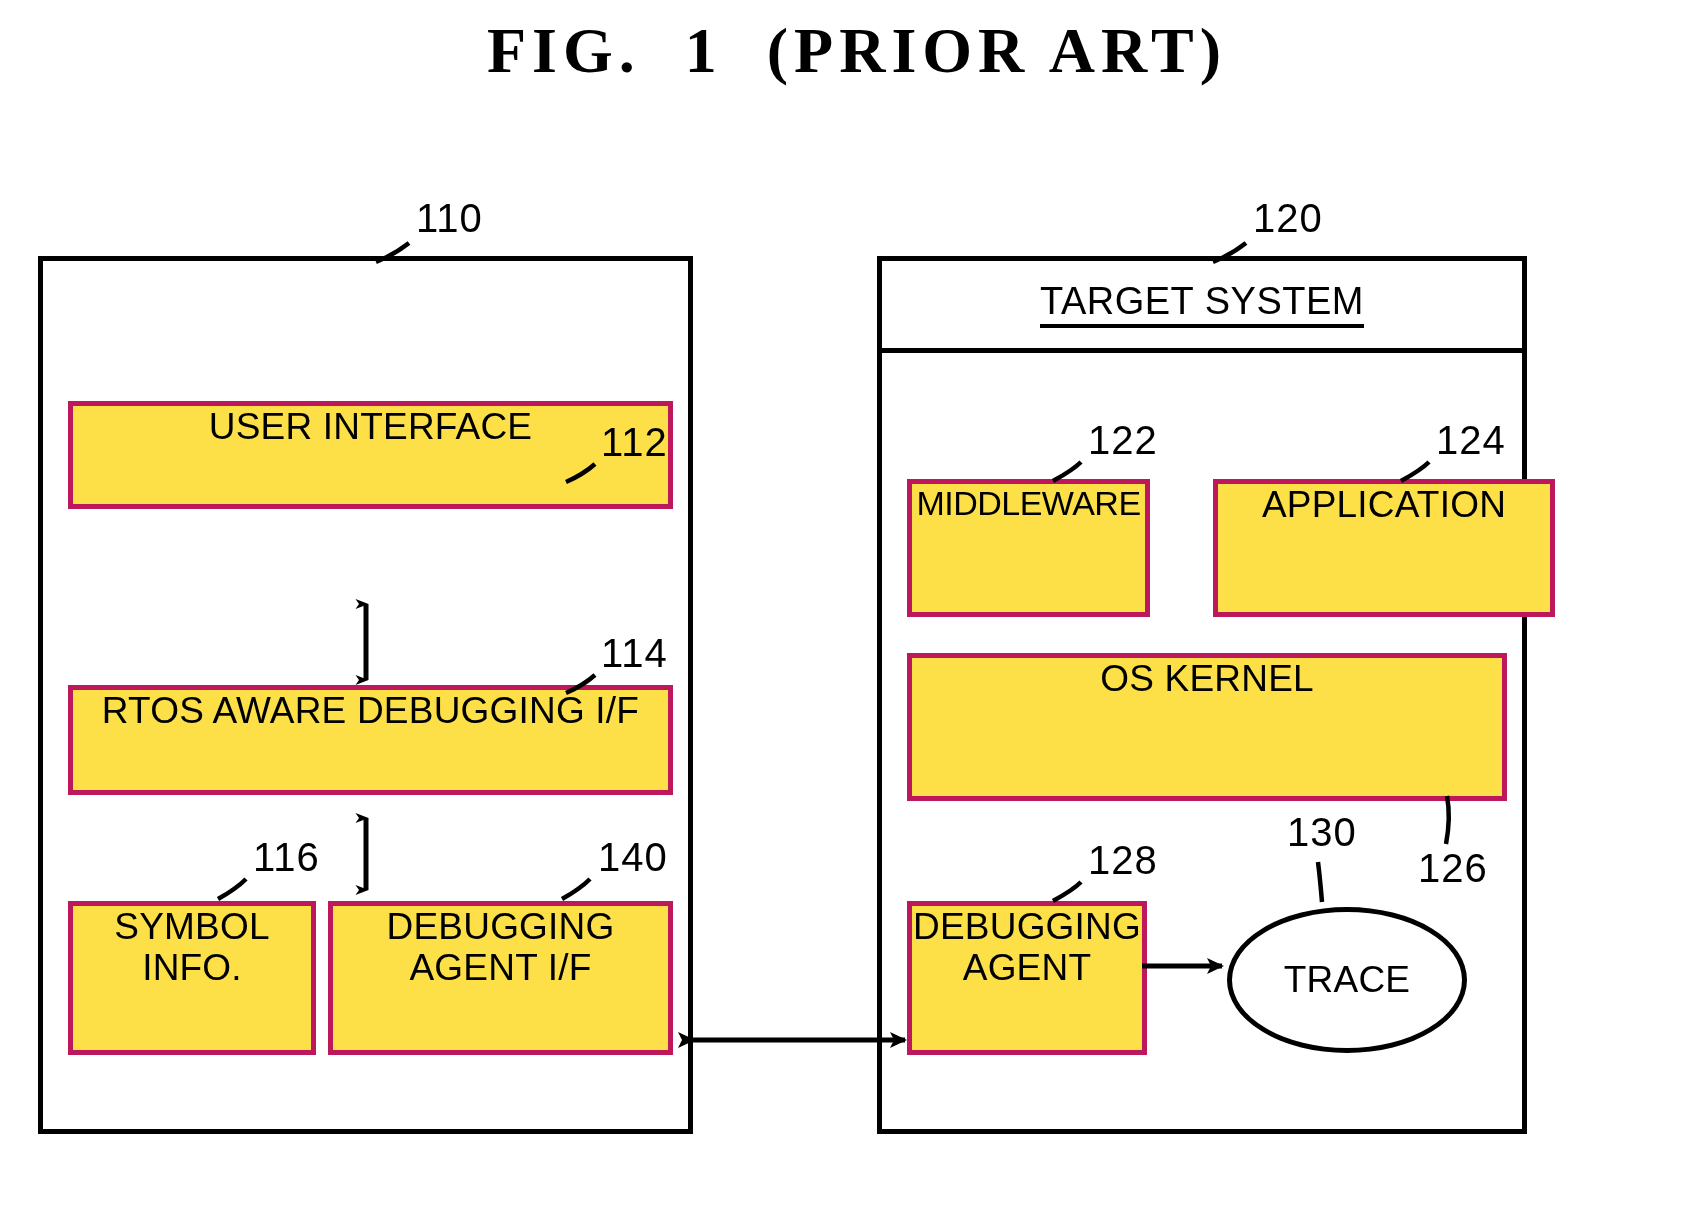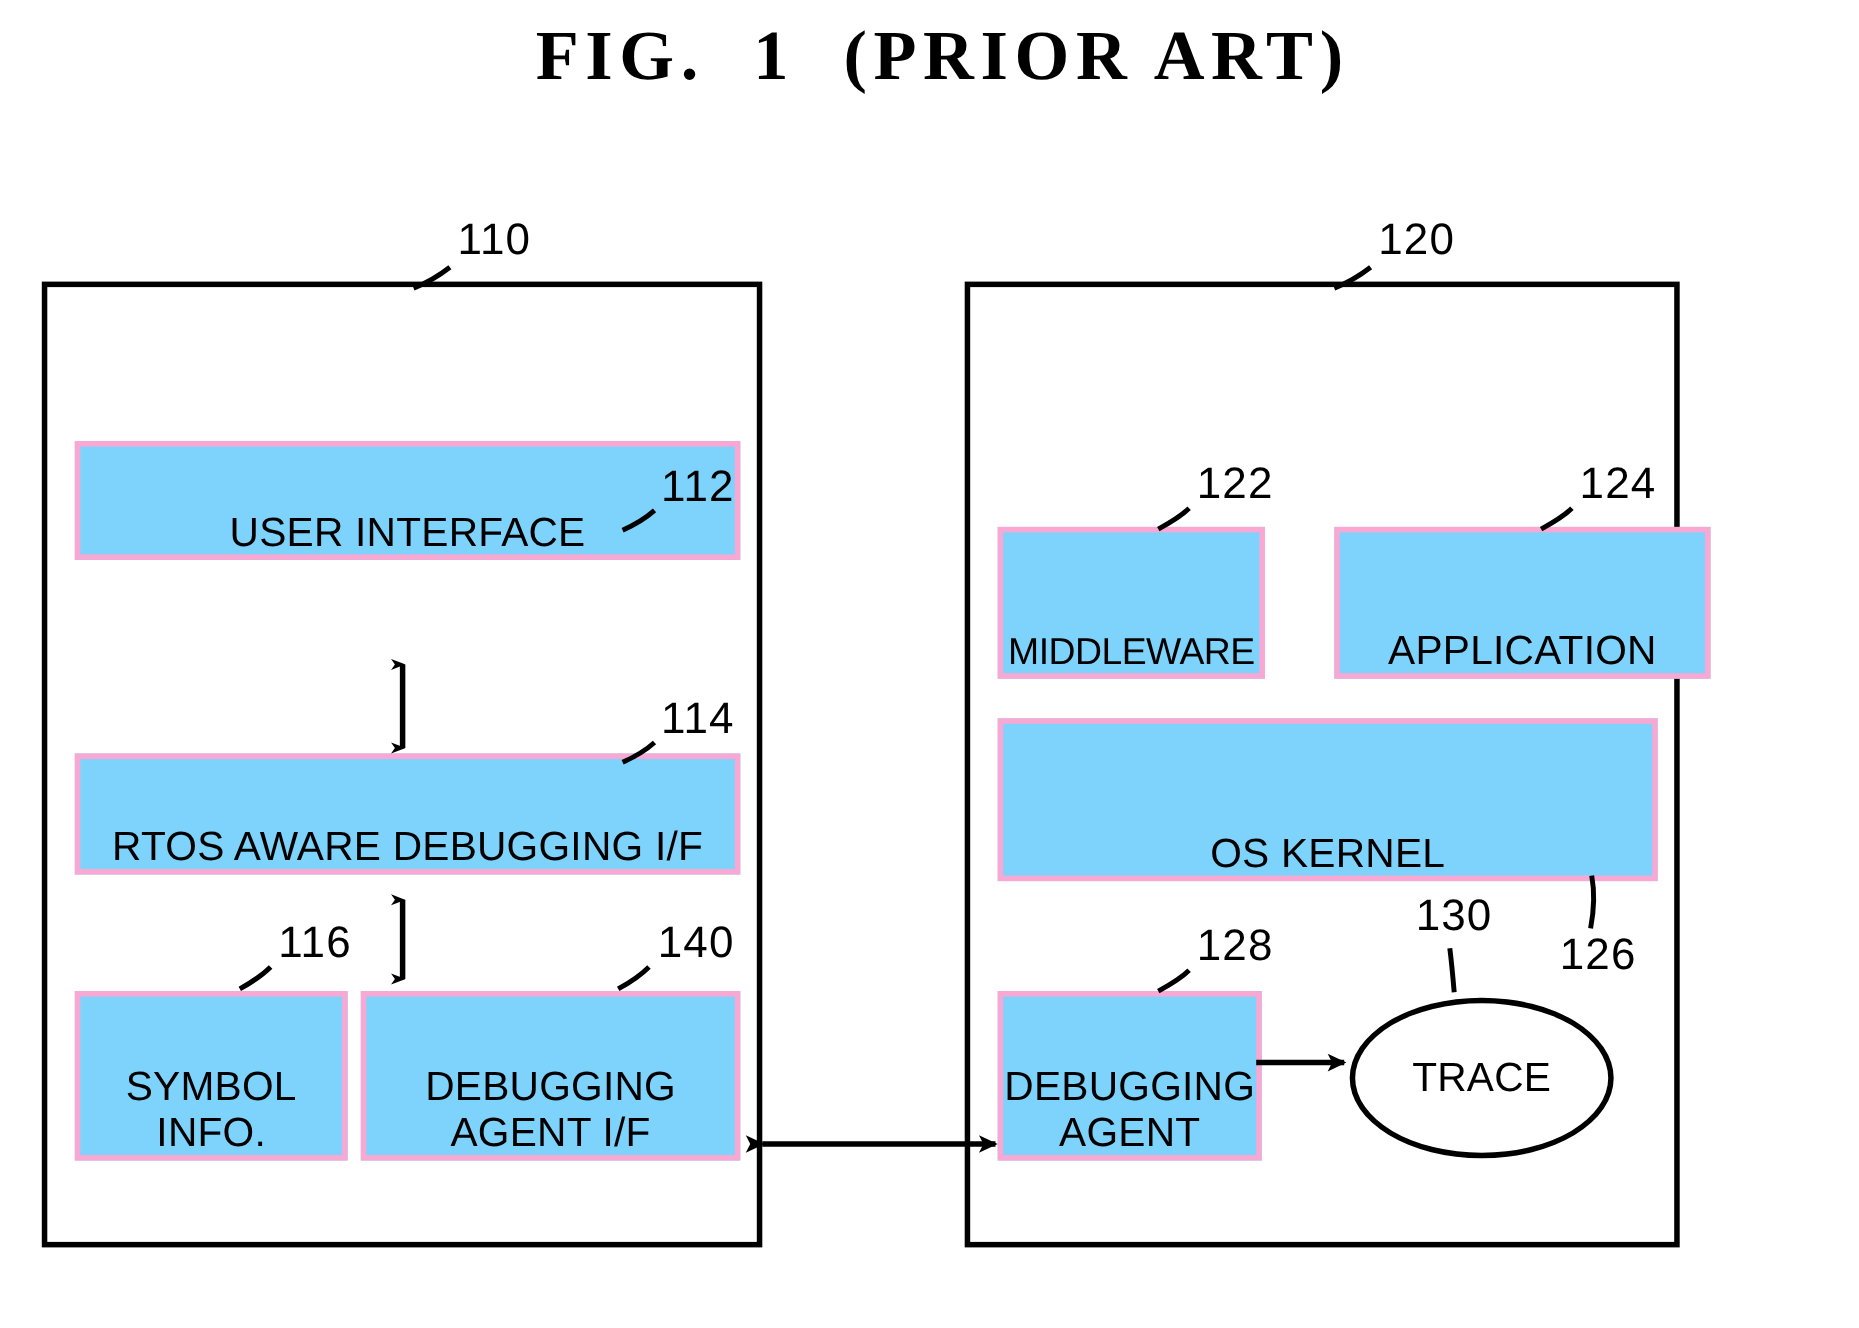--- a/index.html
+++ b/index.html
@@ -54,25 +54,25 @@
     font-size: 38px;
     letter-spacing: 0.5px;
     border-bottom: 4px solid #000;
     padding-bottom: 4px;
     line-height: 1;
     white-space: nowrap;
   }
 
   .inner-box {
     position: absolute;
-    border: 5px solid #f9a8d4;
-    background: #7dd3fc;
+    border: 5px solid #be185d;
+    background: #fde047;
     box-sizing: border-box;
     display: flex;
-    align-items: flex-end;
+    align-items: flex-start;
     justify-content: center;
     text-align: center;
     font-size: 37px;
     line-height: 1.12;
     letter-spacing: 0.2px;
   }
   .inner-box.narrow-text {
     font-size: 34px;
     letter-spacing: -0.5px;
   }
@@ -136,20 +136,23 @@
   <div class="inner-box" style="left:285px; top:640px; width:345px; height:154px;">
     <span>
       <span>DEBUGGING</span><br>
       <span>AGENT I/F</span>
     </span>
   </div>
 </div>
 
 <div class="outer-box" id="target-system-box" style="left:877px; top:256px; width:650px; height:878px;">
 
+  <div class="outer-header">
+    <span class="outer-title">TARGET SYSTEM</span>
+  </div>
 
   <div class="inner-box narrow-text" style="left:25px; top:218px; width:243px; height:138px;">
     <span>MIDDLEWARE</span>
   </div>
 
   <div class="inner-box" style="left:283px; top:218px; width:342px; height:138px;margin-left:48px;">
     <span>APPLICATION</span>
   </div>
 
   <div class="inner-box" style="left:25px; top:392px; width:600px; height:148px;">

